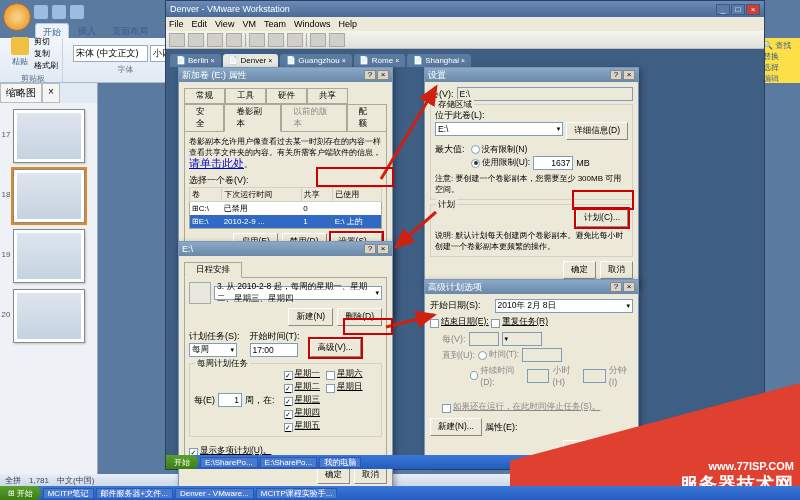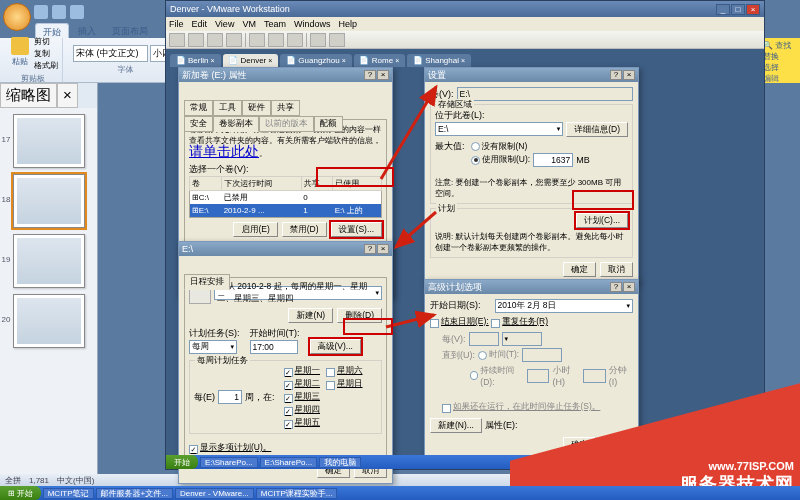--- a/index.html
+++ b/index.html
@@ -13,21 +13,21 @@
 .ppt-ribbon-tabs div { padding:2px 7px; color:#3b5c8a; }
 .ppt-ribbon-tabs .active { background:#eef3fa; border:1px solid #b7c8de; border-bottom:none; border-radius:3px 3px 0 0; }
 .ppt-ribbon { position:absolute; left:0; top:38px; right:0; height:45px; background:linear-gradient(#f2f6fb,#e1e9f3); border-bottom:1px solid #abc; display:flex; align-items:center; padding:0 4px; gap:6px; }
 .ribbon-grp { display:flex; flex-direction:column; align-items:center; padding:0 4px; border-right:1px solid #c5d3e5; height:100%; justify-content:center; }
 .ribbon-grp .lbl { font-size:8px; color:#5b7291; margin-top:2px; }
 .ribbon-btn { display:flex; flex-direction:column; align-items:center; font-size:8px; color:#3b5c8a; padding:1px 3px; }
 .ribbon-btn .ico { width:18px; height:18px; background:#ffb030; border-radius:2px; margin-bottom:1px; }
 .font-sel { font-size:9px; border:1px solid #9ab; background:#fff; padding:1px 2px; }
 
 .ppt-thumb-pane { position:absolute; left:0; top:83px; width:98px; bottom:26px; background:#eef2f7; border-right:1px solid #9ab; overflow:hidden; }
-.thumb-tabs { display:flex; font-size:15px; background:#e1e9f3; }
+.thumb-tabs { display:flex; font-size:10px; background:#e1e9f3; }
 .thumb-tabs div { padding:2px 5px; border:1px solid #bbb; background:#f5f5f5; }
 .thumb { margin:6px auto; width:72px; height:54px; background:#fff; border:1px solid #888; box-shadow:1px 1px 2px rgba(0,0,0,.2); position:relative; }
 .thumb.sel { outline:2px solid #e08a20; }
 .thumb .num { position:absolute; left:-12px; top:20px; font-size:8px; color:#556; }
 .thumb-content { position:absolute; inset:3px; background:linear-gradient(#dde5ee,#c5d3e0); }
 
 .ppt-status { position:absolute; left:0; bottom:14px; right:0; height:12px; background:linear-gradient(#e8eef6,#cdd9e8); font-size:8px; display:flex; align-items:center; padding:0 5px; gap:8px; color:#445; }
 
 .ppt-right { position:absolute; right:0; top:38px; width:40px; height:45px; background:#fde047; border-left:1px solid #c5d3e5; padding:2px; font-size:8px; color:#3b5c8a; }
 
@@ -47,37 +47,37 @@
 .vtab.active { background:#e8e8e0; color:#000; }
 .vmware-body { position:absolute; left:0; right:0; top:66px; bottom:0; background:#3e5e84; }
 
 
 .dlg { position:absolute; background:#ece9d8; border:1px solid #7a96b8; box-shadow:2px 2px 6px rgba(0,0,0,.35); font-size:9px; }
 .dlg-title { height:14px; background:linear-gradient(#8aa8c8,#6a88a8); color:#fff; padding:0 3px; display:flex; justify-content:space-between; align-items:center; }
 .dlg-title .dbtns { display:flex; gap:1px; }
 .dlg-title .dbtns span { width:12px; height:10px; background:#d8d4c8; border:1px solid #888; color:#000; text-align:center; line-height:8px; font-size:8px; }
 .dlg-body { padding:5px; }
 .dtabs { display:flex; }
-.dtab { padding:1px 5px; border:1px solid #aca899; background:#ece9d8; font-size:8.5px; position:relative; top:13px; }
+.dtab { padding:1px 11px; border:1px solid #aca899; background:#ece9d8; font-size:8.5px; position:relative; top:1px; }
 .dtab.active { background:#ece9d8; border-bottom-color:#ece9d8; z-index:1; }
 .dtab.dim { color:#888; }
 .tabpanel { border:1px solid #aca899; padding:4px; background:#ece9d8; }
 .group { border:1px solid #d4d0c8; padding:4px 4px 4px 4px; margin-bottom:4px; position:relative; }
 .group > .gtitle { position:absolute; top:-6px; left:5px; background:#ece9d8; padding:0 2px; font-size:8.5px; }
-.btn { background:#ece9d8; border:1px solid #888; border-top-color:#fff; border-left-color:#fff; padding:2px 7px; font-size:8.5px; height:15px; display:inline-flex; align-items:center; }
+.btn { background:#ece9d8; border:1px solid #888; border-top-color:#fff; border-left-color:#fff; padding:8px 7px; font-size:8.5px; height:15px; display:inline-flex; align-items:center; }
 .btn.hl { outline:2px solid #c00; outline-offset:0; }
 .txt { border:1px solid #7f9db9; background:#fff; padding:1px 2px; font-size:8.5px; height:14px; }
 .combo { border:1px solid #7f9db9; background:#fff; padding:1px 2px; font-size:8.5px; height:14px; display:inline-flex; align-items:center; justify-content:space-between; }
 .combo::after { content:"▾"; font-size:7px; color:#000; }
 .chk { display:inline-flex; align-items:flex-end; gap:2px; font-size:8.5px;text-decoration:underline; }
 .chk .box { width:9px; height:9px; border:1px solid #7f9db9; background:#fff; text-align:center; line-height:7px; font-size:7px; }
 .radio { display:inline-flex; align-items:center; gap:2px; font-size:8.5px; }
 .radio .dot { width:9px; height:9px; border:1px solid #7f9db9; border-radius:50%; background:#fff; display:inline-flex; align-items:center; justify-content:center; }
 .radio .dot.on::after { content:""; width:4px; height:4px; background:#333; border-radius:50%; }
-.link { color:#00c; text-decoration:underline; font-size:14px; }
+.link { color:#00c; text-decoration:underline; font-size:11px; }
 table.list { width:100%; border:1px solid #aca899; background:#fff; font-size:8px; border-collapse:collapse; }
 table.list th { background:#ece9d8; border:1px solid #d4d0c8; padding:1px 2px; text-align:left; font-weight:normal; }
 table.list td { padding:1px 2px; border:none; }
 .rowbtns { display:flex; justify-content:flex-end; gap:4px; margin-top:4px; }
 
 .redbox { position:absolute; border:2px solid #c00; pointer-events:none; }
 
 
 .wm { position:absolute; right:0; bottom:0; width:290px; height:110px; background:#e04030; transform:skewY(-15deg) translateY(32px); }
 .wm-text { position:absolute; right:6px; bottom:4px; color:#fff; font-weight:bold; }
@@ -294,21 +294,21 @@
               </label>
           </div>
           <div style="display:flex;align-items:center;gap:3px;margin-left:36px">
             <label class="radio">
                 <span class="dot on"></span>
                 <span>使用限制(U):</span>
               </label>
             <span class="txt" style="width:40px;text-align:right">1637</span>
             <span>MB</span>
           </div>
-          <div style="font-size:8px;margin-top:10px">注意: 要创建一个卷影副本，您需要至少 300MB 可用空间。</div>
+          <div style="font-size:8px;margin-top:3px">注意: 要创建一个卷影副本，您需要至少 300MB 可用空间。</div>
         </div>
         <div class="group">
           <span class="gtitle">计划</span>
           <div style="text-align:right"><span class="btn hl">计划(C)...</span></div>
           <div style="font-size:8px;margin-top:3px">说明: 默认计划每天创建两个卷影副本。避免比每小时创建一个卷影副本更频繁的操作。</div>
         </div>
         <div class="rowbtns">
           <span class="btn">确定</span>
           <span class="btn">取消</span>
         </div>

